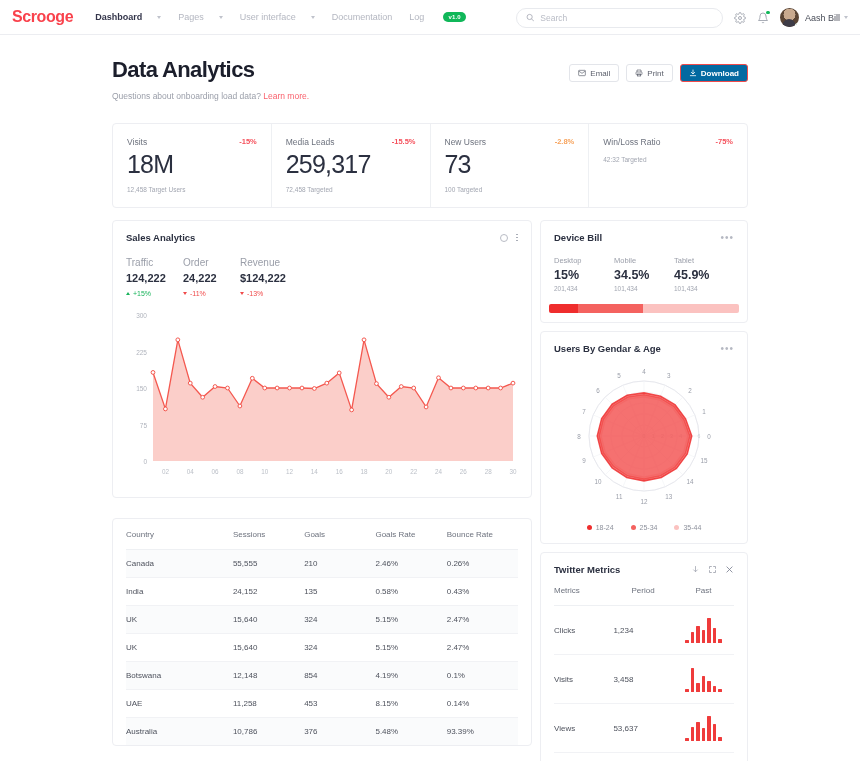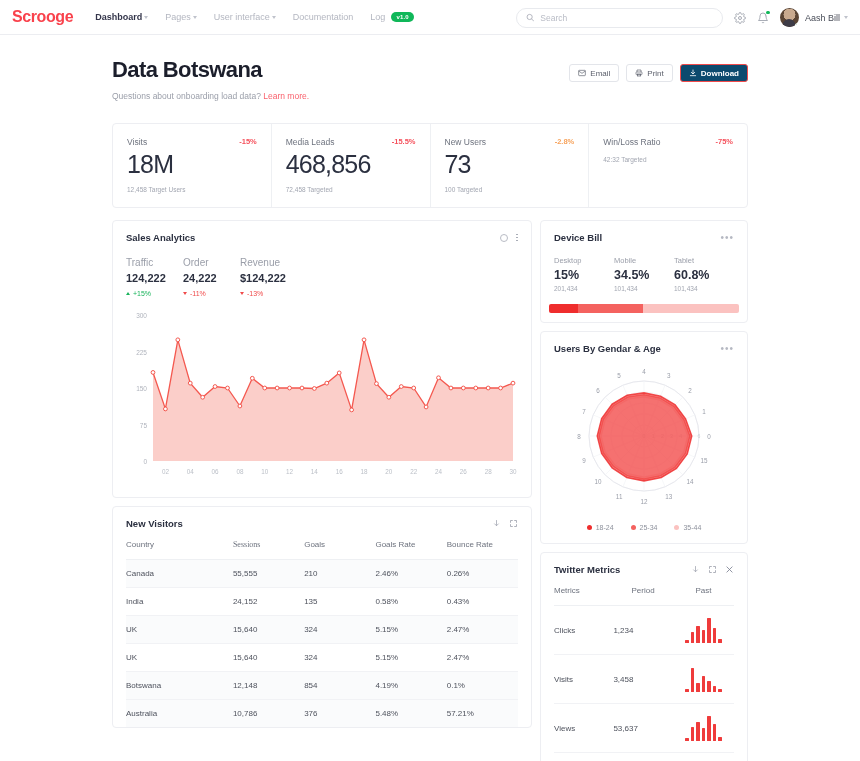--- a/index.html
+++ b/index.html
@@ -19,21 +19,21 @@
     padding: 0 14px 0 12px;
     background: #fff;
     position: relative;
   }
   .brand {
     font-size: 16px; font-weight: 700; color: #f9424c;
     letter-spacing: -0.4px; margin-right: 22px;
   }
   .navlinks { display: flex; align-items: center; gap: 17px; }
   .navlink {
-    font-size: 9px; color: #b4b7c1; display: flex; align-items: center; gap: 1px;
+    font-size: 9px; color: #b4b7c1; display: flex; align-items: center; gap: 14px;
     white-space: nowrap;
   }
   .navlink.active { color: #33354a; font-weight: 600; }
   .caret {
     width: 0; height: 0; border-left: 2.5px solid transparent;
     border-right: 2.5px solid transparent; border-top: 3px solid #c0c3cc;
     display: inline-block; margin-left: 1px;
   }
   .badge-ver {
     background: #10b759; color: #fff; font-size: 6px; font-weight: 700;
@@ -77,42 +77,42 @@
   .page-head { display: flex; align-items: flex-start; justify-content: space-between; }
   h1.title { font-size: 22px; font-weight: 700; letter-spacing: -0.6px; color: #1b1e2b; }
   .subtitle { font-size: 8.5px; color: #9a9ea9; margin-top: 8px; }
   .subtitle a { color: #f9616d; text-decoration: none; }
   .actions { display: flex; gap: 7px; align-items: center; padding-top: 7px; }
   .btn {
     height: 18px; border-radius: 3px; font-size: 8px; display: flex; align-items: center;
     gap: 4px; padding: 0 8px; cursor: pointer; white-space: nowrap;
   }
   .btn-ghost { border: 1px solid #e3e5ea; background: #fff; color: #5b5f6b; }
-  .btn-primary { background: #0c4a6e; color: #fff; border: 1px solid #f04a4a; font-weight: 600; }
+  .btn-primary { background: #0369a1; color: #fff; border: 1px solid #f04a4a; font-weight: 600; }
 
   
   .kpi-row {
     margin-top: 22px; display: flex; background: #fff;
     border: 1px solid #edeef2; border-radius: 4px; overflow: hidden;
   }
   .kpi { flex: 1; padding: 13px 14px 14px 14px; border-right: 1px solid #eef0f3; }
   .kpi:last-child { border-right: 0; }
   .kpi-top { display: flex; justify-content: space-between; align-items: flex-start; }
   .kpi-label { font-size: 8.5px; color: #6d727e; }
   .kpi-delta { font-size: 7.5px; font-weight: 700; color: #f5505b; }
   .kpi-delta.warn { color: #f7a35c; }
   .kpi-value {
     font-size: 25px; font-weight: 300; letter-spacing: -0.8px;
     color: #2b3040; margin-top: 5px; line-height: 1;
   }
   .kpi-sub { font-size: 6.5px; color: #a2a6b1; margin-top: 9px; }
 
   
   .grid { margin-top: 12px; display: flex; gap: 8px; align-items: flex-start; }
-  .col-left { width: 420px; display: flex; flex-direction: column; gap: 8px; }
+  .col-left { width: 420px; display: flex; flex-direction: column; gap: 20px; }
   .col-right { width: 208px; display: flex; flex-direction: column; gap: 8px; }
   .card { background: #fff; border: 1px solid #edeef2; border-radius: 4px; }
   .card-head {
     display: flex; align-items: center; justify-content: space-between;
     padding: 11px 13px 0 13px;
   }
   .card-title { font-size: 9.5px; font-weight: 700; color: #2b3040; }
   .card-tools { display: flex; align-items: center; gap: 8px; color: #b5b8c2; }
   .dots3 { letter-spacing: 1px; font-size: 10px; line-height: 1; color: #b5b8c2; cursor: pointer; }
   .circ { width: 8px; height: 8px; border: 1.2px solid #b9bcc5; border-radius: 50%; cursor: pointer; }
@@ -219,21 +219,21 @@
       <span class="username">Aash Bill</span>
       <span class="caret" style="margin-left:4px;"></span>
     </div>
   </div>
 </div>
 
 <div class="page">
 
   <div class="page-head">
     <div>
-      <h1 class="title">Data Botswana</h1>
+      <h1 class="title">Data Analytics</h1>
       <div class="subtitle">
         <span>Questions about onboarding load data?</span>
         <a href="#">Learn more.</a>
       </div>
     </div>
 
     <div class="actions">
       <div class="btn btn-ghost">
         <svg width="8" height="8" viewBox="0 0 24 24" fill="none" stroke="#5b5f6b" stroke-width="2">
           <rect x="2" y="4" width="20" height="16" rx="2"></rect>
@@ -267,21 +267,21 @@
           <div class="kpi-delta">-15%</div>
         </div>
         <div class="kpi-value">18M</div>
         <div class="kpi-sub">12,458 Target Users</div>
       </div>
       <div class="kpi">
         <div class="kpi-top">
           <div class="kpi-label">Media Leads</div>
           <div class="kpi-delta">-15.5%</div>
         </div>
-        <div class="kpi-value">468,856</div>
+        <div class="kpi-value">259,317</div>
         <div class="kpi-sub">72,458 Targeted</div>
       </div>
       <div class="kpi">
         <div class="kpi-top">
           <div class="kpi-label">New Users</div>
           <div class="kpi-delta warn">-2.8%</div>
         </div>
         <div class="kpi-value">73</div>
         <div class="kpi-sub">100 Targeted</div>
       </div>
@@ -388,41 +388,26 @@
               <text x="290.6896551724138" y="167" text-anchor="middle" font-size="6.3" fill="#bcc0c8" font-family="Liberation Sans, sans-serif">22</text>
               <text x="315.51724137931035" y="167" text-anchor="middle" font-size="6.3" fill="#bcc0c8" font-family="Liberation Sans, sans-serif">24</text>
               <text x="340.3448275862069" y="167" text-anchor="middle" font-size="6.3" fill="#bcc0c8" font-family="Liberation Sans, sans-serif">26</text>
               <text x="365.17241379310343" y="167" text-anchor="middle" font-size="6.3" fill="#bcc0c8" font-family="Liberation Sans, sans-serif">28</text>
               <text x="390" y="167" text-anchor="middle" font-size="6.3" fill="#bcc0c8" font-family="Liberation Sans, sans-serif">30</text>
             </svg>
         </div>
       </div>
 
       <div class="card">
-        <div class="card-head">
-          <div class="card-title">New Visitors</div>
-          <div class="card-tools">
-            <svg width="9" height="9" viewBox="0 0 24 24" fill="none" stroke="#9ea2ad" stroke-width="2" stroke-linecap="round">
-              <path d="M12 4v13"></path>
-                <path d="M7 13l5 5 5-5"></path>
-            </svg>
-            <svg width="9" height="9" viewBox="0 0 24 24" fill="none" stroke="#9ea2ad" stroke-width="2.2" stroke-linecap="round">
-              <path d="M4 9V4h5"></path>
-                <path d="M20 9V4h-5"></path>
-                <path d="M4 15v5h5"></path>
-                <path d="M20 15v5h-5"></path>
-            </svg>
-          </div>
-        </div>
         <div class="tbl-pad">
           <table>
             <thead>
                 <tr id="vis-head">
                   <th style="width: 27%;">Country</th>
-                  <th style="width: 18%; font-family: Liberation Serif, serif;">Sessions</th>
+                  <th style="width: 18%;">Sessions</th>
                   <th style="width: 18%;">Goals</th>
                   <th style="width: 18%;">Goals Rate</th>
                   <th style="width: 18%;">Bounce Rate</th>
                 </tr>
               </thead>
             <tbody id="vis-body">
                 <tr class="alt">
                   <td>Canada</td>
                   <td>55,555</td>
                   <td>210</td>
@@ -450,26 +435,33 @@
                   <td>5.15%</td>
                   <td>2.47%</td>
                 </tr>
                 <tr class="alt">
                   <td>Botswana</td>
                   <td>12,148</td>
                   <td>854</td>
                   <td>4.19%</td>
                   <td>0.1%</td>
                 </tr>
+                <tr>
+                  <td>UAE</td>
+                  <td>11,258</td>
+                  <td>453</td>
+                  <td>8.15%</td>
+                  <td>0.14%</td>
+                </tr>
                 <tr class="alt">
                   <td>Australia</td>
                   <td>10,786</td>
                   <td>376</td>
                   <td>5.48%</td>
-                  <td>57.21%</td>
+                  <td>93.39%</td>
                 </tr>
               </tbody>
           </table>
         </div>
       </div>
 
     </div>
 
     <div class="col-right">
 
@@ -484,21 +476,21 @@
               <div class="dev-pct">15%</div>
               <div class="dev-sub">201,434</div>
             </div>
             <div class="dev">
               <div class="dev-label">Mobile</div>
               <div class="dev-pct">34.5%</div>
               <div class="dev-sub">101,434</div>
             </div>
             <div class="dev">
               <div class="dev-label">Tablet</div>
-              <div class="dev-pct">60.8%</div>
+              <div class="dev-pct">45.9%</div>
               <div class="dev-sub">101,434</div>
             </div>
           </div>
         <div class="devbar" id="dev-bar">
             <div style="width: 15%; background: rgb(239, 45, 45);"></div>
             <div style="width: 34.5%; background: rgb(244, 98, 95);"></div>
             <div style="width: 50.5%; background: rgb(251, 194, 192);"></div>
           </div>
       </div>
 

